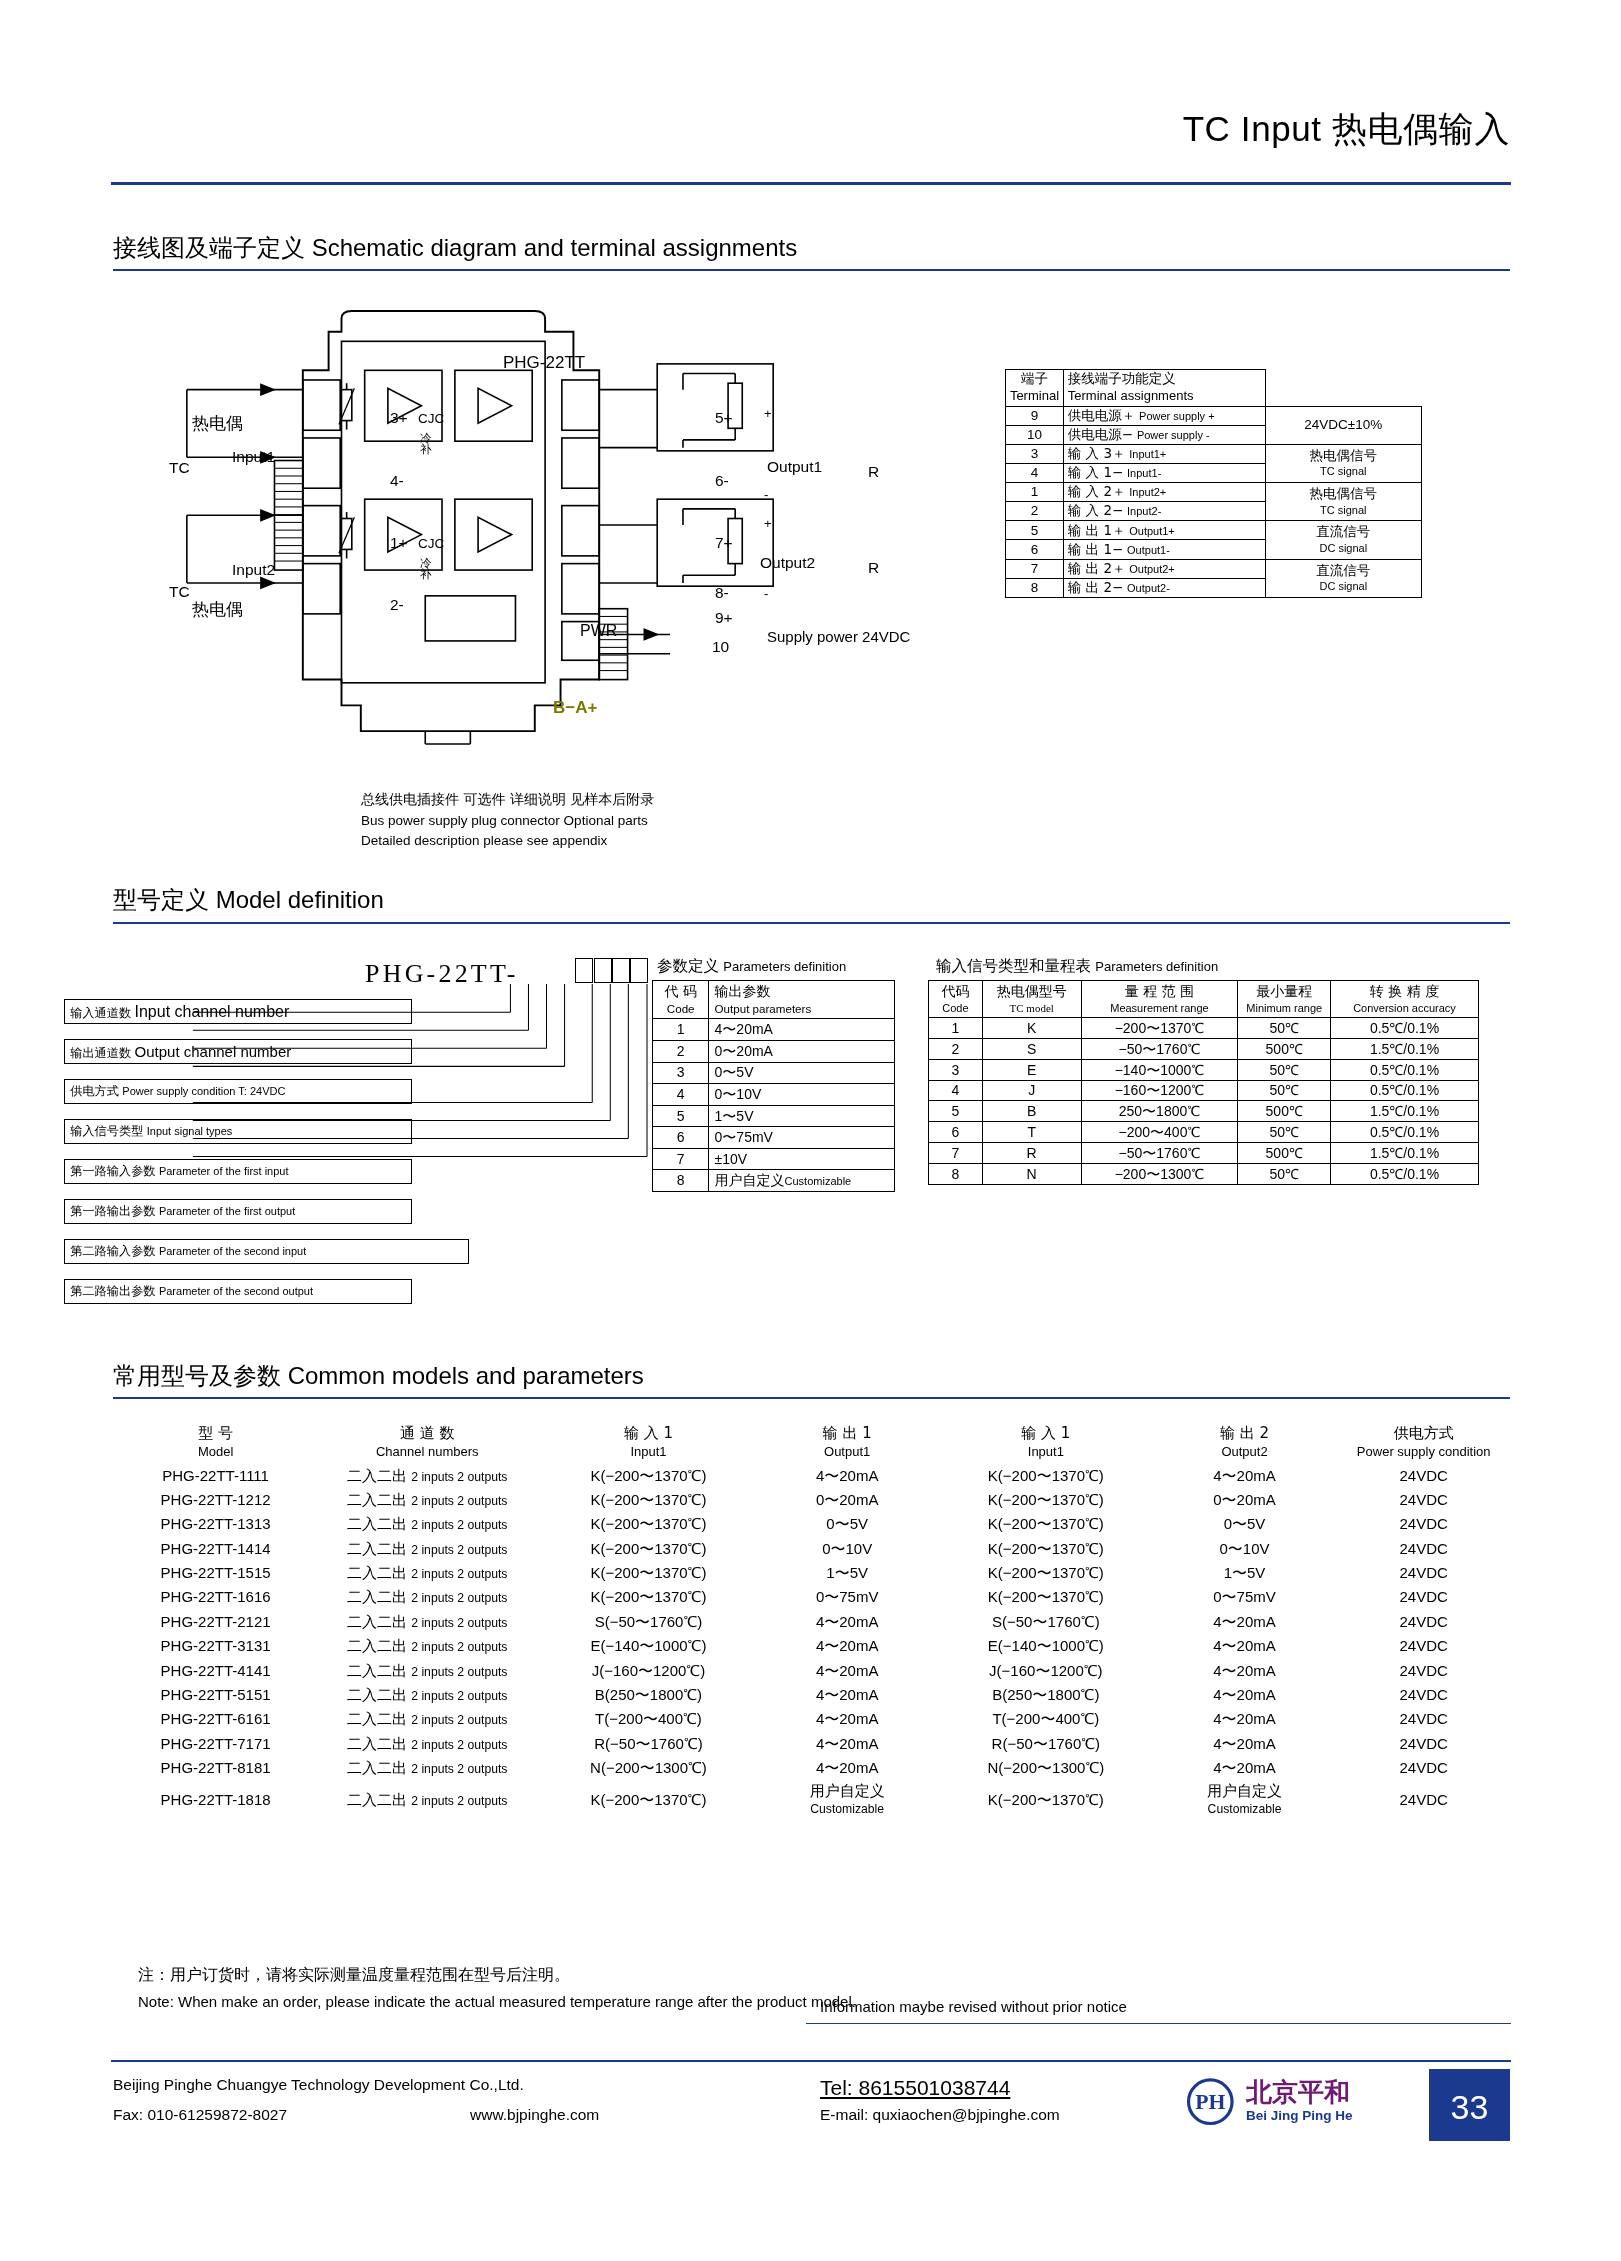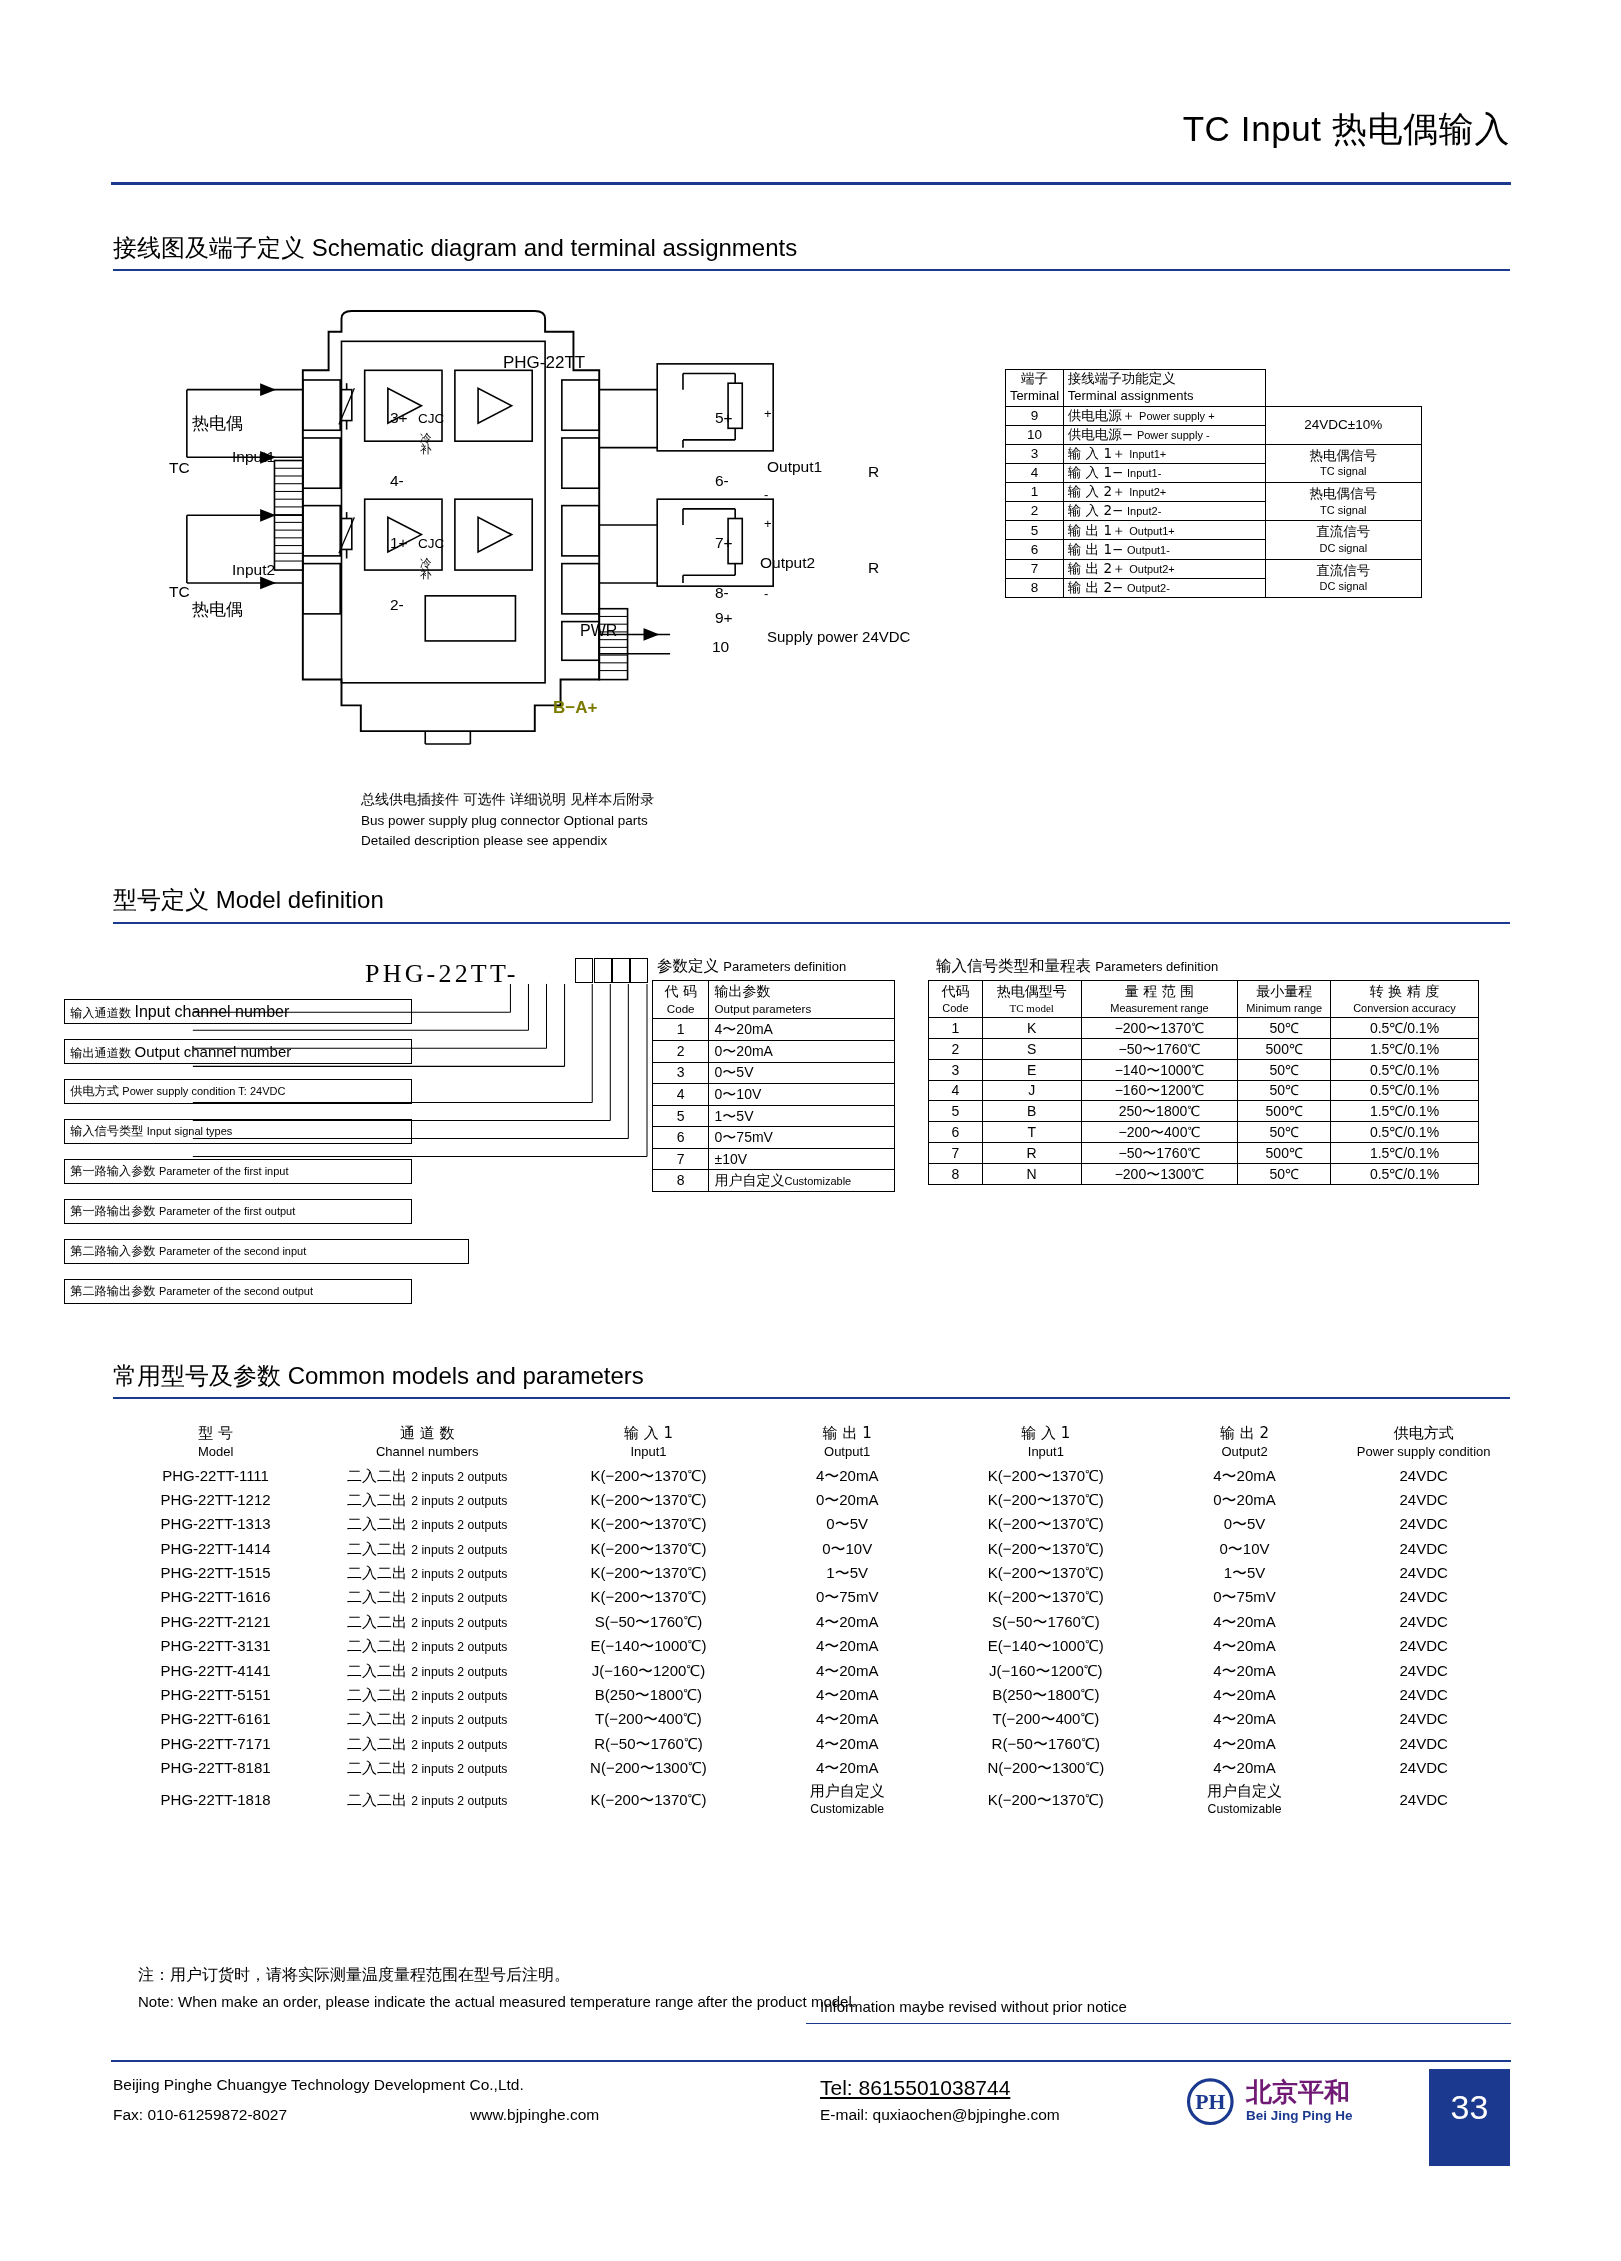--- a/index.html
+++ b/index.html
@@ -56,21 +56,21 @@
   }
 
   
   .cmt { position:absolute; left:113px; top:1421px; font-size:15px; }
   .cmt td { padding:3.2px 2.6px; text-align:center; white-space:nowrap; line-height:1.2; }
 
   
   .ftr-rule { position:absolute; left:111px; top:2060px; width:1400px; height:1.9px; background:#1b3a8f; }
   .ftr-rule2 { position:absolute; left:806px; top:2023px; width:705px; height:1.3px; background:#1b3a8f; }
   .pagebox {
-    position:absolute; left:1429px; top:2069px; width:81px; height:97px;
+    position:absolute; left:1429px; top:2069px; width:81px; height:72px;
     background:#1b3a8f; color:#fff; font-size:34px; text-align:center; line-height:76px;
   }
   .logo-box { position:absolute; left:1184px; top:2071px; width:219px; height:64px; }
 </style>
 </head>
 <body>
 
 <div class="page">
 
   <div class="hdr-title">TC Input  热电偶输入</div>
@@ -251,21 +251,21 @@
       <td>9</td>
       <td class="l"><span class="cn">供电电源＋</span> <span class="small">Power supply +</span></td>
       <td rowspan="2">24VDC±10%</td>
     </tr>
     <tr>
       <td>10</td>
       <td class="l"><span class="cn">供电电源−</span> <span class="small">Power supply  -</span></td>
     </tr>
     <tr>
       <td>3</td>
-      <td class="l"><span class="cn">输 入 1＋</span> <span class="small">Input1+</span></td>
+      <td class="l"><span class="cn">输 入 3＋</span> <span class="small">Input1+</span></td>
       <td rowspan="2"><span class="cn">热电偶信号</span><br><span class="small">TC signal</span></td>
     </tr>
     <tr>
       <td>4</td>
       <td class="l"><span class="cn">输 入 1−</span> <span class="small">Input1-</span></td>
     </tr>
     <tr>
       <td>1</td>
       <td class="l"><span class="cn">输 入 2＋</span> <span class="small">Input2+</span></td>
       <td rowspan="2"><span class="cn">热电偶信号</span><br><span class="small">TC signal</span></td>

